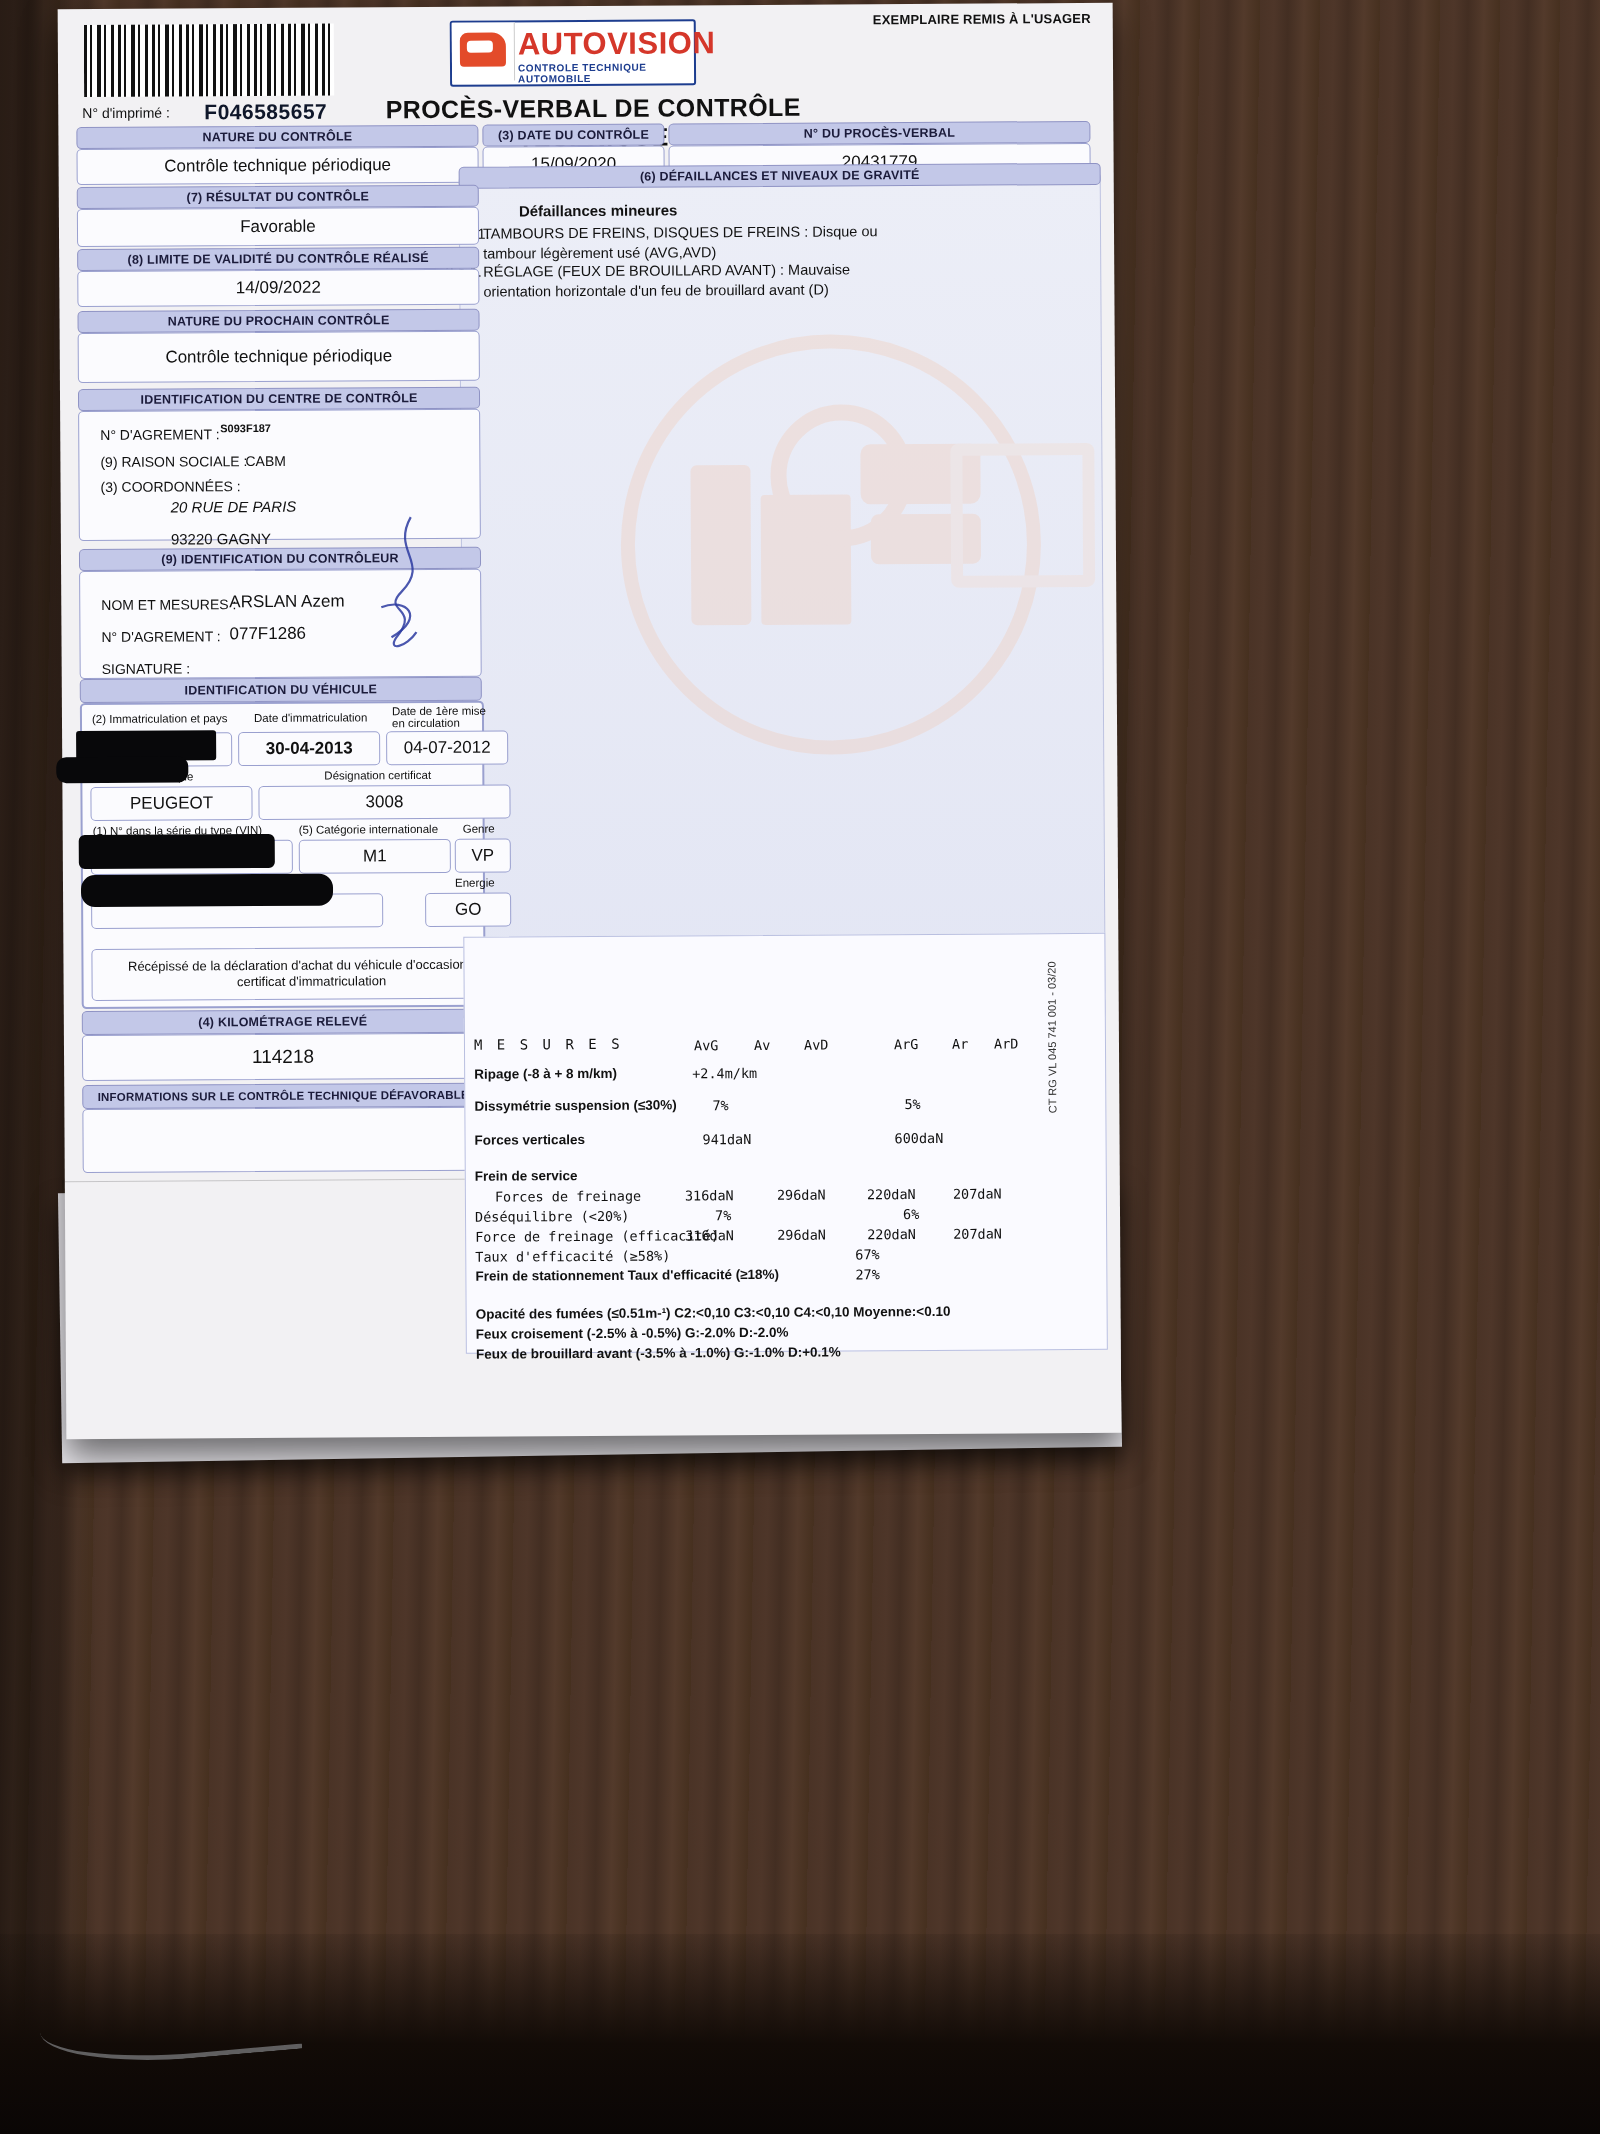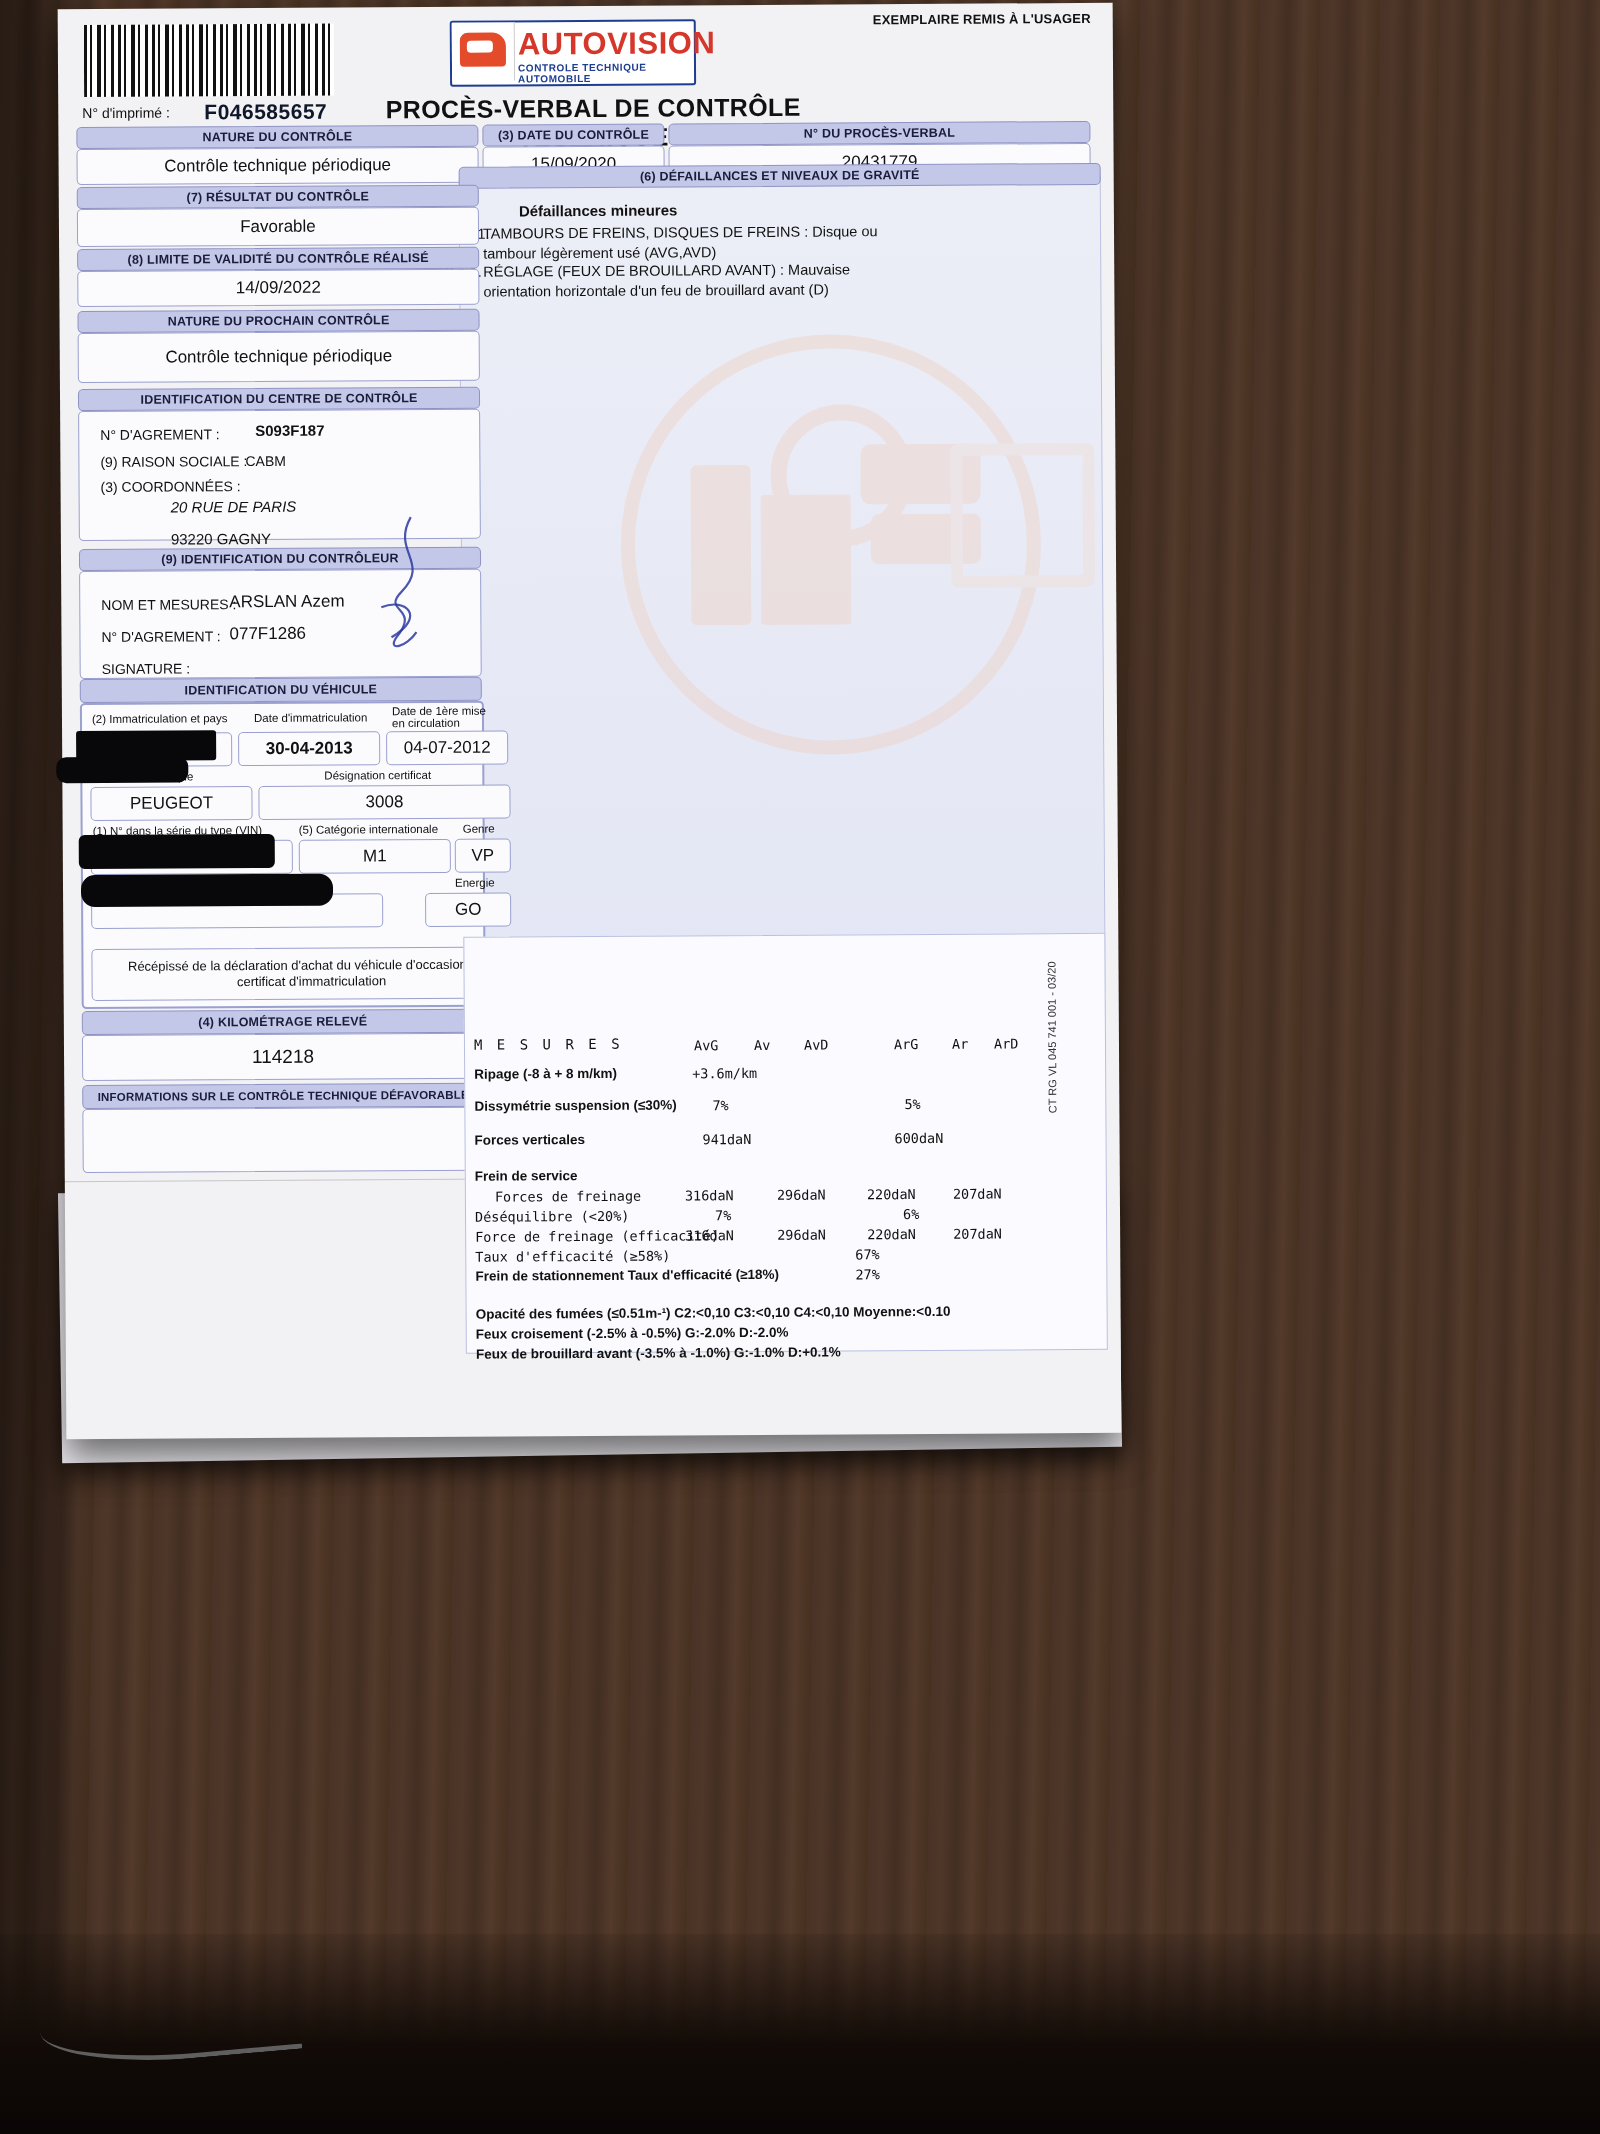--- a/index.html
+++ b/index.html
@@ -221,21 +221,21 @@
 
   <div class="hdr" style="left:18px;top:240px;width:400px;height:20px;">(8) LIMITE DE VALIDITÉ DU CONTRÔLE RÉALISÉ</div>
   <div class="val" style="left:18px;top:262px;width:400px;height:34px;">14/09/2022</div>
 
   <div class="hdr" style="left:18px;top:302px;width:400px;height:20px;">NATURE DU PROCHAIN CONTRÔLE</div>
   <div class="val" style="left:18px;top:324px;width:400px;height:48px;">Contrôle technique périodique</div>
 
   <div class="hdr" style="left:18px;top:380px;width:400px;height:20px;">IDENTIFICATION DU CENTRE DE CONTRÔLE</div>
   <div class="val" style="left:18px;top:402px;width:400px;height:128px;"></div>
   <div class="plain" style="left:40px;top:418px;font-size:14px;">N° D'AGREMENT :</div>
-  <div class="plain bold" style="left:160px;top:414px;font-size:15px;margin-left:35px;">S093F187</div>
+  <div class="plain bold" style="left:160px;top:414px;font-size:11px;">S093F187</div>
   <div class="plain" style="left:40px;top:445px;">(9) RAISON SOCIALE :</div>
   <div class="plain" style="left:185px;top:445px;">CABM</div>
   <div class="plain" style="left:40px;top:470px;">(3) COORDONNÉES :</div>
   <div class="plain" style="left:110px;top:490px;font-style:italic;font-size:15px;">20 RUE DE PARIS</div>
   <div class="plain" style="left:110px;top:522px;font-size:15px;">93220 GAGNY</div>
   <div class="plain" style="left:110px;top:544px;font-size:15px;">0143097096</div>
 
   <div class="hdr" style="left:18px;top:540px;width:400px;height:20px;">(9) IDENTIFICATION DU CONTRÔLEUR</div>
   <div class="val" style="left:18px;top:562px;width:400px;height:106px;"></div>
   <div class="plain" style="left:40px;top:588px;">NOM ET MESURES :</div>
@@ -297,21 +297,21 @@
 
   <div class="mes mes-head" style="left:410px;top:1030px;">M E S U R E S</div>
   <div class="mes" style="left:630px;top:1032px;">AvG</div>
   <div class="mes" style="left:690px;top:1032px;">Av</div>
   <div class="mes" style="left:740px;top:1032px;">AvD</div>
   <div class="mes" style="left:830px;top:1032px;">ArG</div>
   <div class="mes" style="left:888px;top:1032px;">Ar</div>
   <div class="mes" style="left:930px;top:1032px;">ArD</div>
 
   <div class="mes b" style="left:410px;top:1060px;">Ripage (-8 à + 8 m/km)</div>
-  <div class="mes" style="left:628px;top:1060px;">+3.6m/km</div>
+  <div class="mes" style="left:628px;top:1060px;">+2.4m/km</div>
 
   <div class="mes b" style="left:410px;top:1092px;">Dissymétrie suspension (≤30%)</div>
   <div class="mes" style="left:648px;top:1092px;">7%</div>
   <div class="mes" style="left:840px;top:1092px;">5%</div>
 
   <div class="mes b" style="left:410px;top:1126px;">Forces verticales</div>
   <div class="mes" style="left:638px;top:1126px;">941daN</div>
   <div class="mes" style="left:830px;top:1126px;">600daN</div>
 
   <div class="mes b" style="left:410px;top:1162px;">Frein de service</div>

